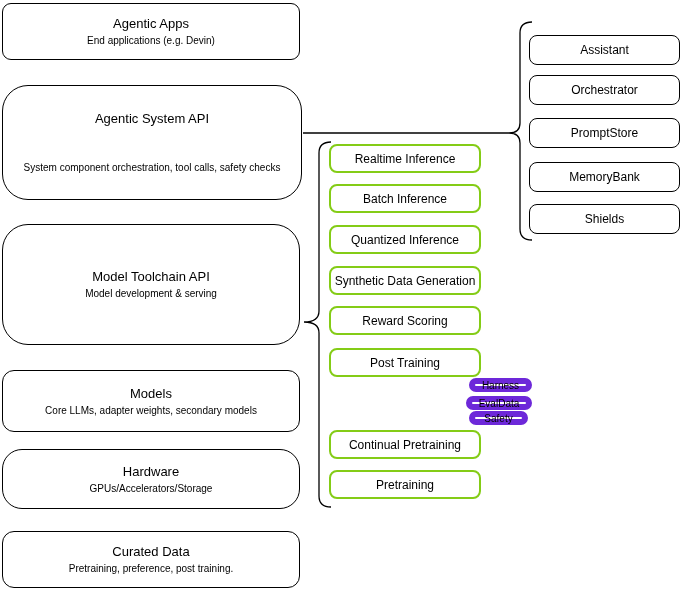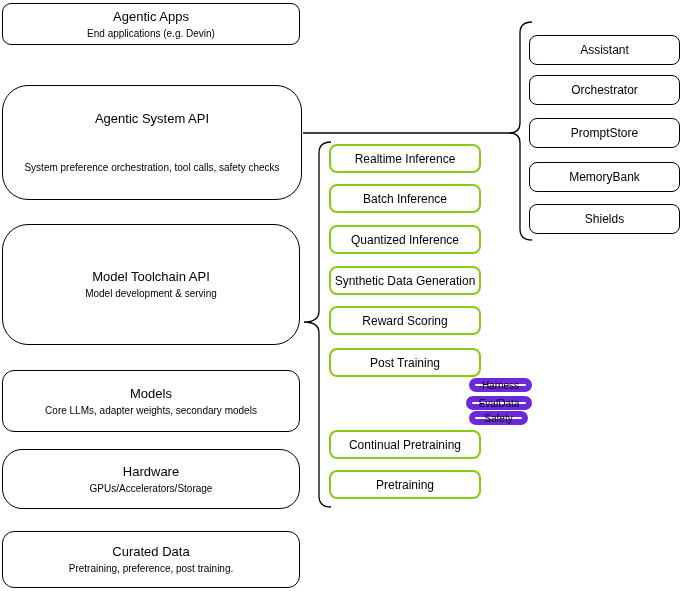--- a/index.html
+++ b/index.html
@@ -82,28 +82,28 @@
 <body>
 
 <div class="canvas">
 
   <svg class="overlay" width="682" height="591" viewBox="0 0 682 591" xmlns="http://www.w3.org/2000/svg">
     <path d="M303,133 L509,133"></path>
     <path d="M532,22 Q520,22 520,33 L520,123 Q520,133 509,133 Q520,133 520,143 L520,229 Q520,240 532,240"></path>
     <path d="M331,142 Q319,142 319,153 L319,311 Q319,322 304,322 Q319,322 319,333 L319,496 Q319,507 331,507"></path>
   </svg>
 
-  <div class="node leftnode" style="top:3px;height:42px;border-radius:9px;">
+  <div class="node leftnode" style="top:3px;height:57px;border-radius:9px;">
     <div class="title">Agentic Apps</div>
     <div class="subtitle">End applications (e.g. Devin)</div>
   </div>
 
   <div class="node leftnode" style="top:85px;height:115px;width:300px;border-radius:26px;gap:32px;">
     <div class="title">Agentic System API</div>
-    <div class="subtitle">System preference orchestration, tool calls, safety checks</div>
+    <div class="subtitle">System component orchestration, tool calls, safety checks</div>
   </div>
 
   <div class="node leftnode" style="top:224px;height:121px;border-radius:26px;">
     <div class="title">Model Toolchain API</div>
     <div class="subtitle">Model development &amp; serving</div>
   </div>
 
   <div class="node leftnode" style="top:370px;height:62px;border-radius:12px;">
     <div class="title">Models</div>
     <div class="subtitle">Core LLMs, adapter weights, secondary models</div>

